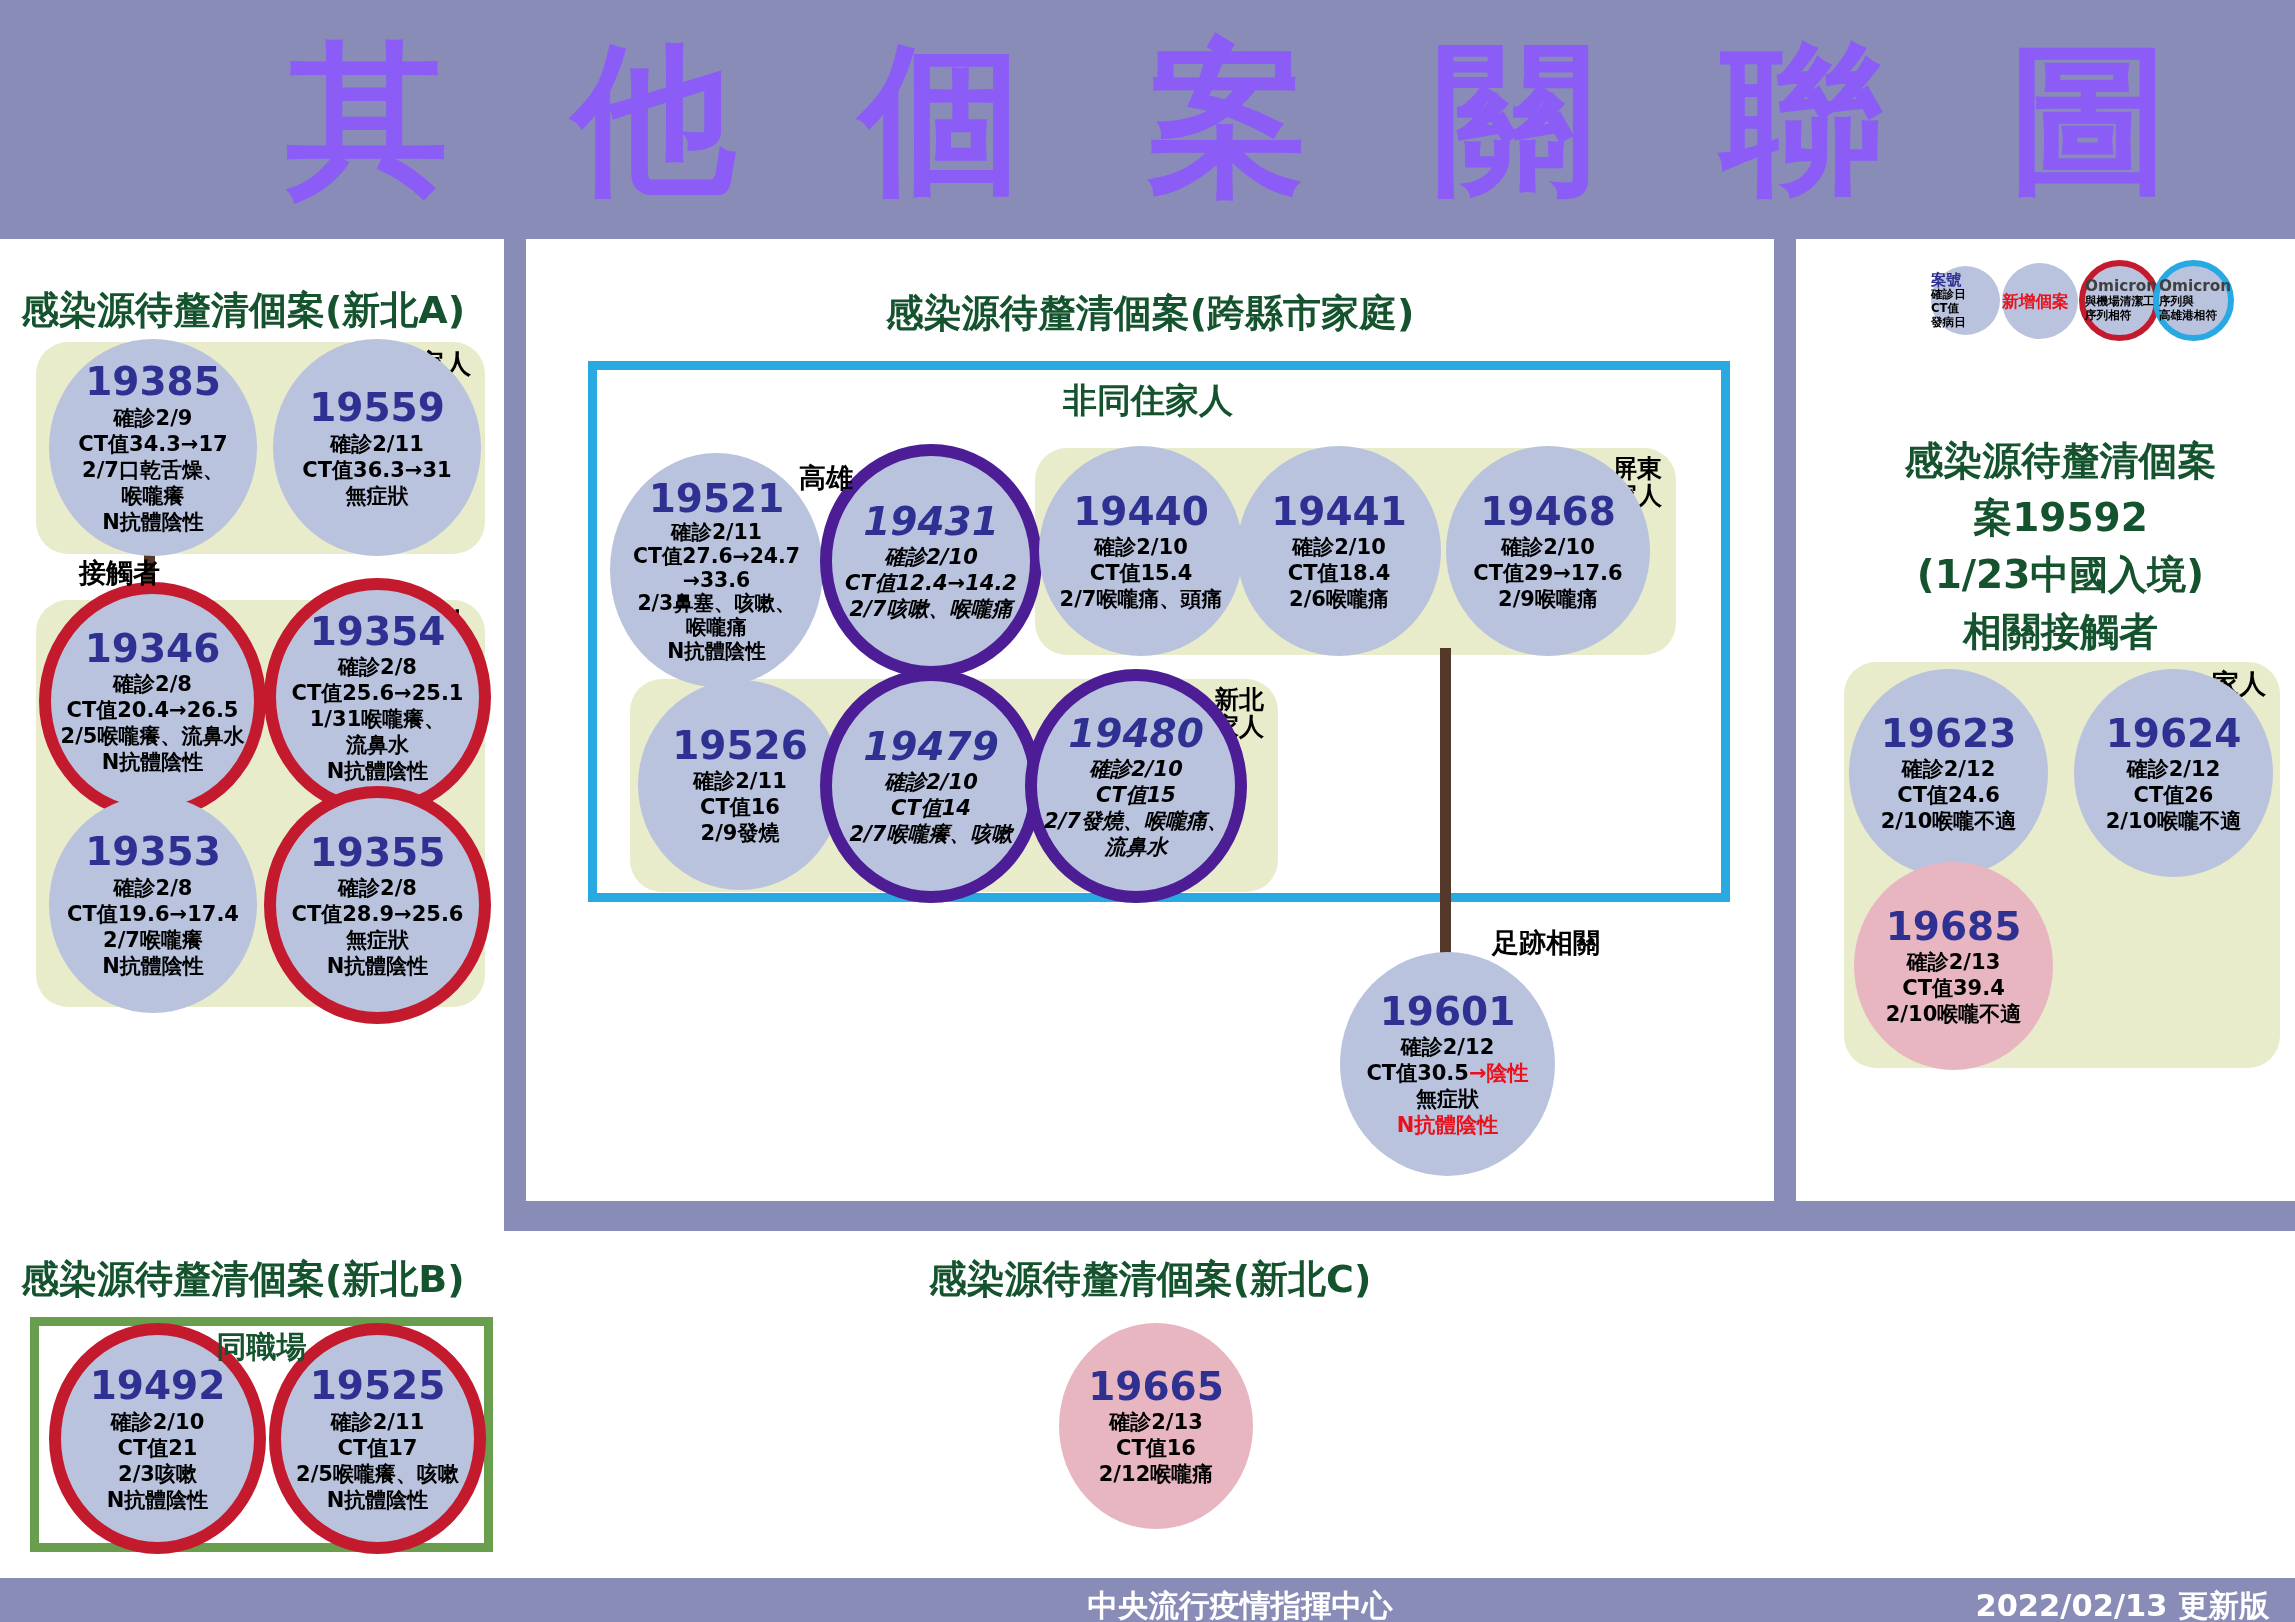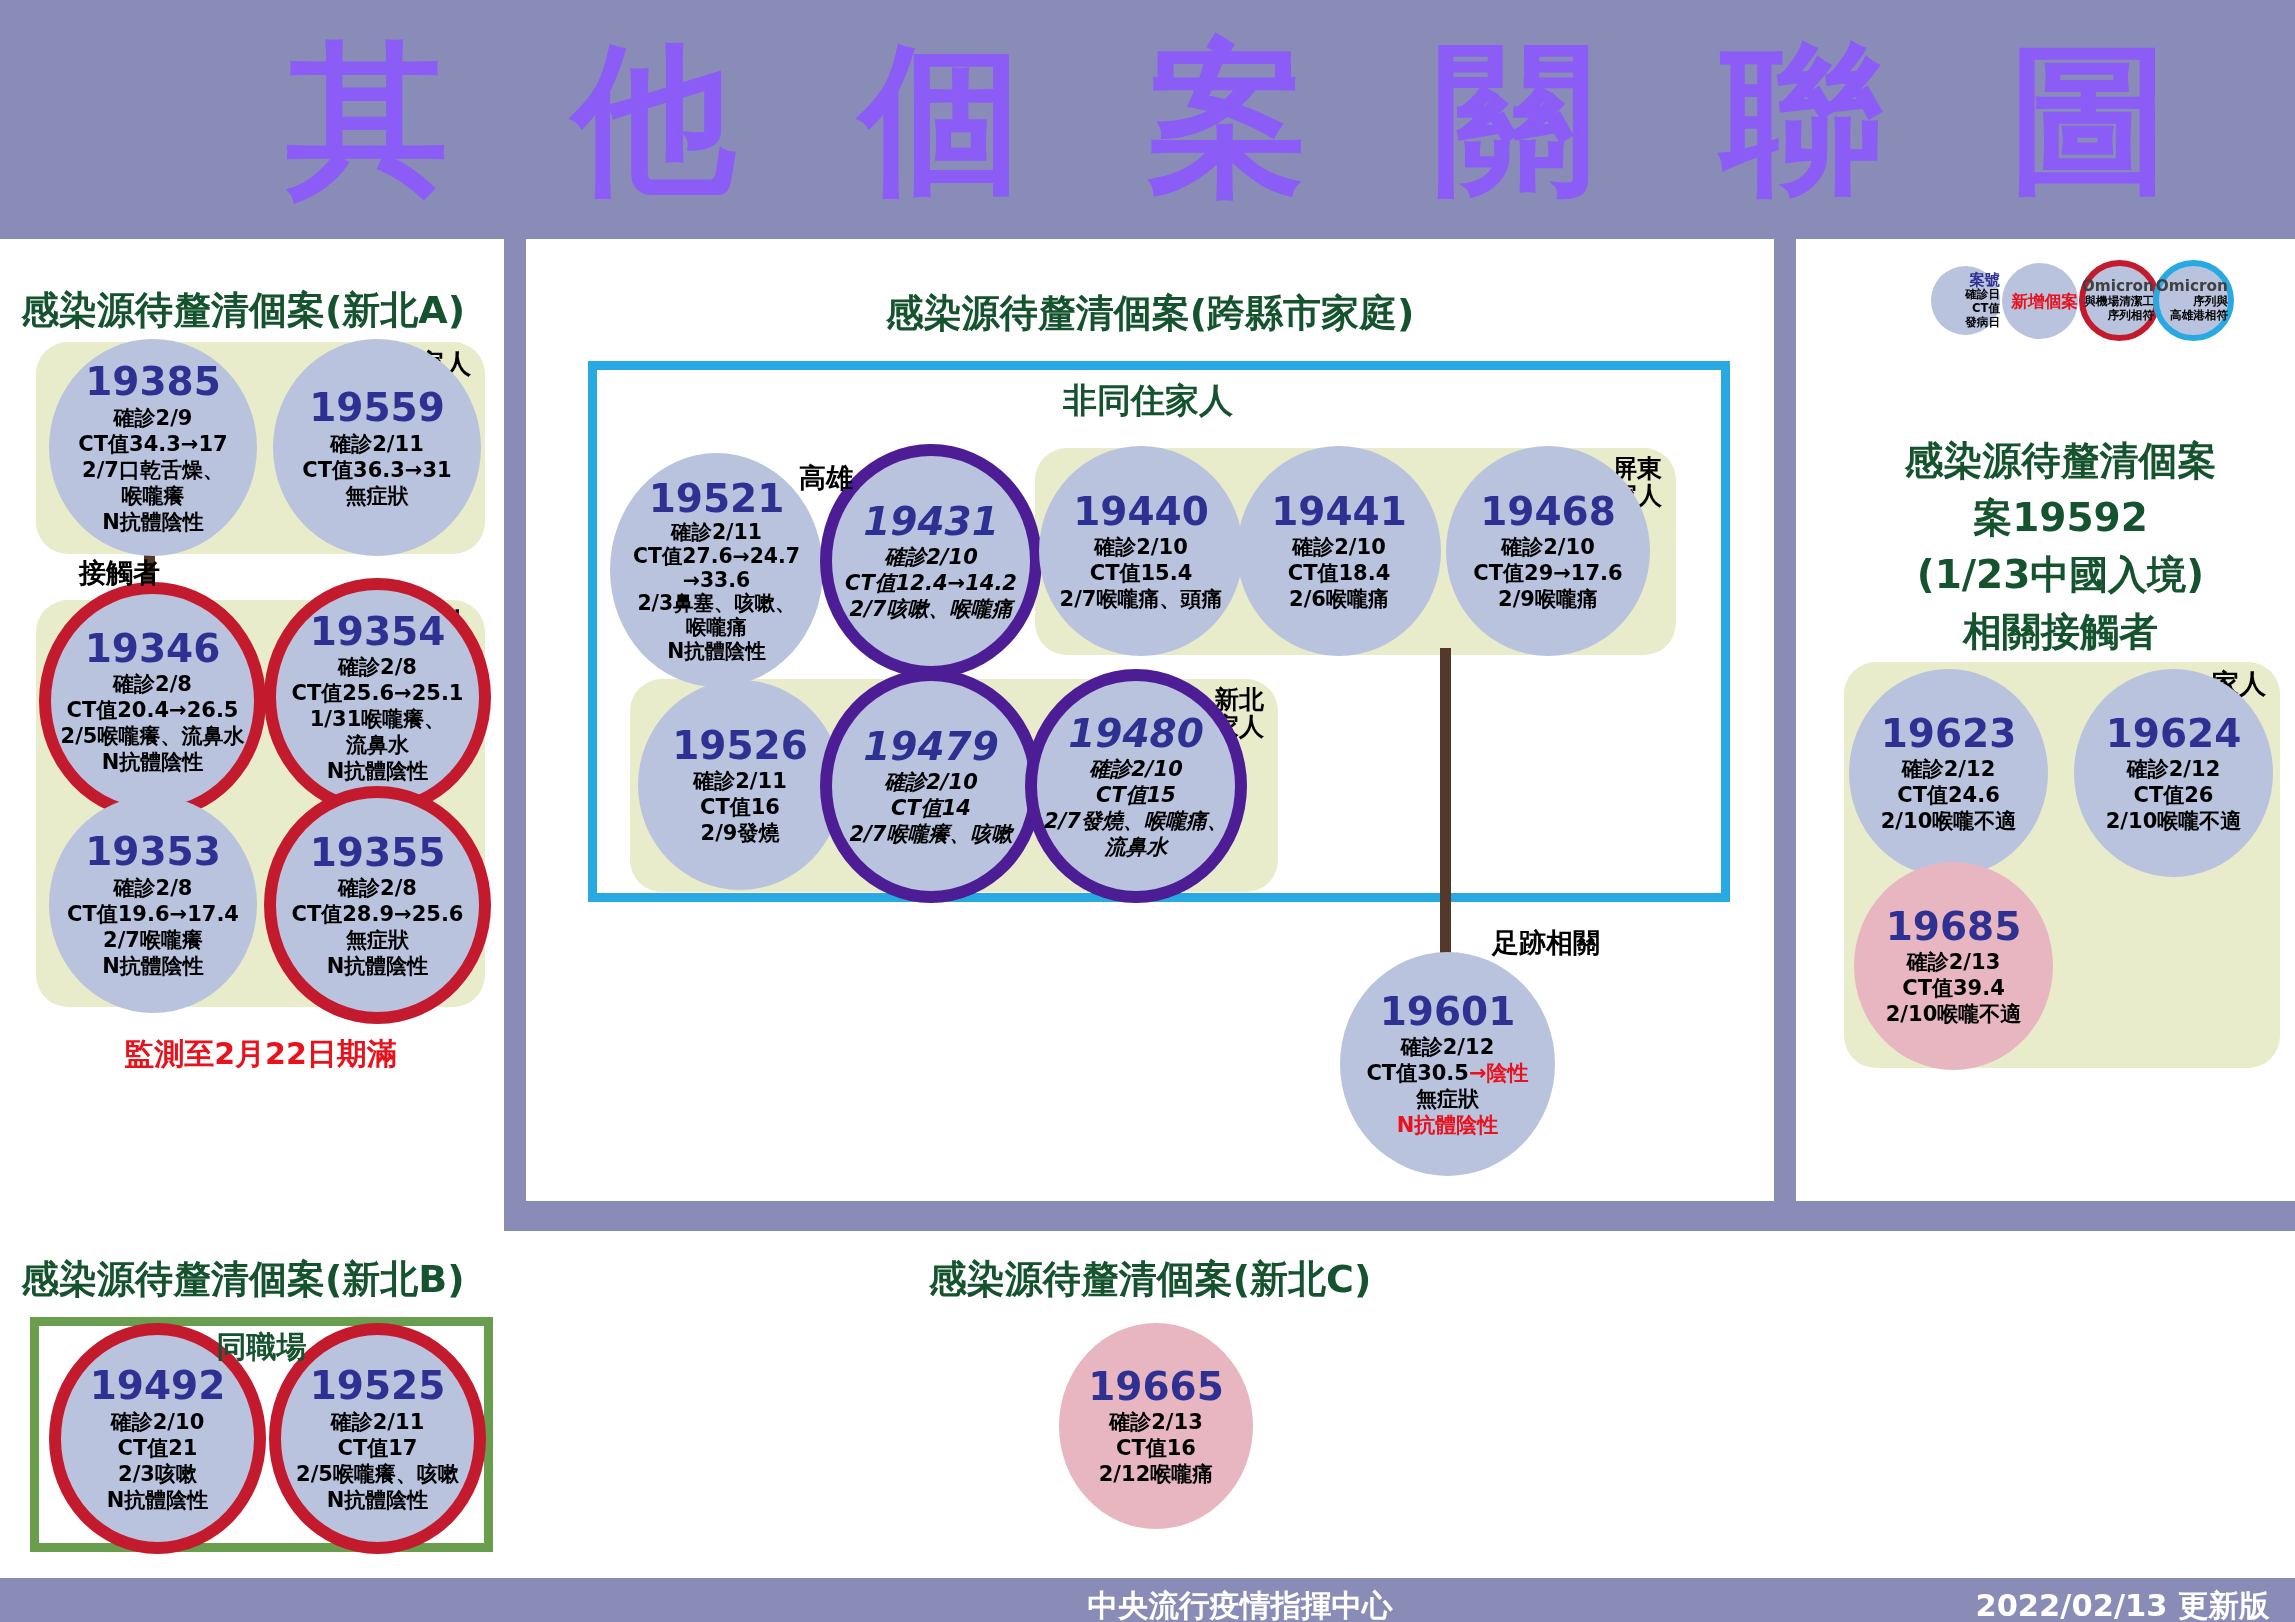--- a/index.html
+++ b/index.html
@@ -28,21 +28,21 @@
   .ring-blue{border:12px solid #4c1d95;font-style:italic;}
   .pink{background:#e7b6c1;}
   .small-lines .cln{font-size:20.4px;line-height:1.16;}
   
   .conn{position:absolute;background:#54382a;z-index:1;}
   
   .tag{position:absolute;color:#000;font-weight:900;font-size:27px;white-space:nowrap;z-index:3;}
   .note-red{position:absolute;color:#e8111c;font-weight:900;font-size:30px;text-align:center;z-index:3;}
   
   .lg-circle{position:absolute;border-radius:50%;background:#b9c3de;display:flex;flex-direction:column;
-             justify-content:center;align-items:flex-end;text-align:center;z-index:2;box-sizing:border-box;}
+             justify-content:center;align-items:flex-start;text-align:center;z-index:2;box-sizing:border-box;}
   .lg-title{font-size:15.3px;font-weight:900;color:#2e3192;line-height:1.1;}
   .lg-ln{font-size:11.6px;font-weight:700;color:#000;line-height:1.18;white-space:nowrap;}
   .lg-omicron{font-size:15.3px;font-weight:900;color:#404040;line-height:1.1;}
   .lg-new{font-size:16.7px;font-weight:900;color:#e8111c;}
   
   #footer-center{position:absolute;left:185px;right:0;top:1586px;text-align:center;color:#fff;
                  font-size:30.5px;font-weight:900;z-index:5;}
   #footer-date{position:absolute;right:25.4px;top:1586px;color:#fff;font-size:30.5px;font-weight:900;z-index:5;}
 </style>
 </head>
@@ -106,21 +106,20 @@
       <div class="cln"><span>N抗體陰性</span></div>
     </div>
   <div class="case ring-red" style="left:264px;top:786px;width:227px;height:238px">
       <div class="cid">19355</div>
       <div class="cln"><span>確診2/8</span></div>
       <div class="cln"><span>CT值28.9→25.6</span></div>
       <div class="cln"><span>無症狀</span></div>
       <div class="cln"><span>N抗體陰性</span></div>
     </div>
 
-  <div class="note-red" style="left:36px;width:449px;top:1034px">監測至2月22日期滿</div>
 
   <div class="sec-header centered" style="left:526px;width:1248px;top:288px">感染源待釐清個案(跨縣市家庭)</div>
 
   <div class="bluebox" style="left:588px;top:361px;width:1142px;height:541px"></div>
   <div class="sec-header centered" style="left:577px;width:1142px;top:378px;font-size:34px">非同住家人</div>
 
   <div class="tag" style="left:799px;top:460px">高雄</div>
 
   <div class="grp" style="left:1035px;top:448px;width:641px;height:207px">
     <div class="grp-label" style="font-size:25px">

